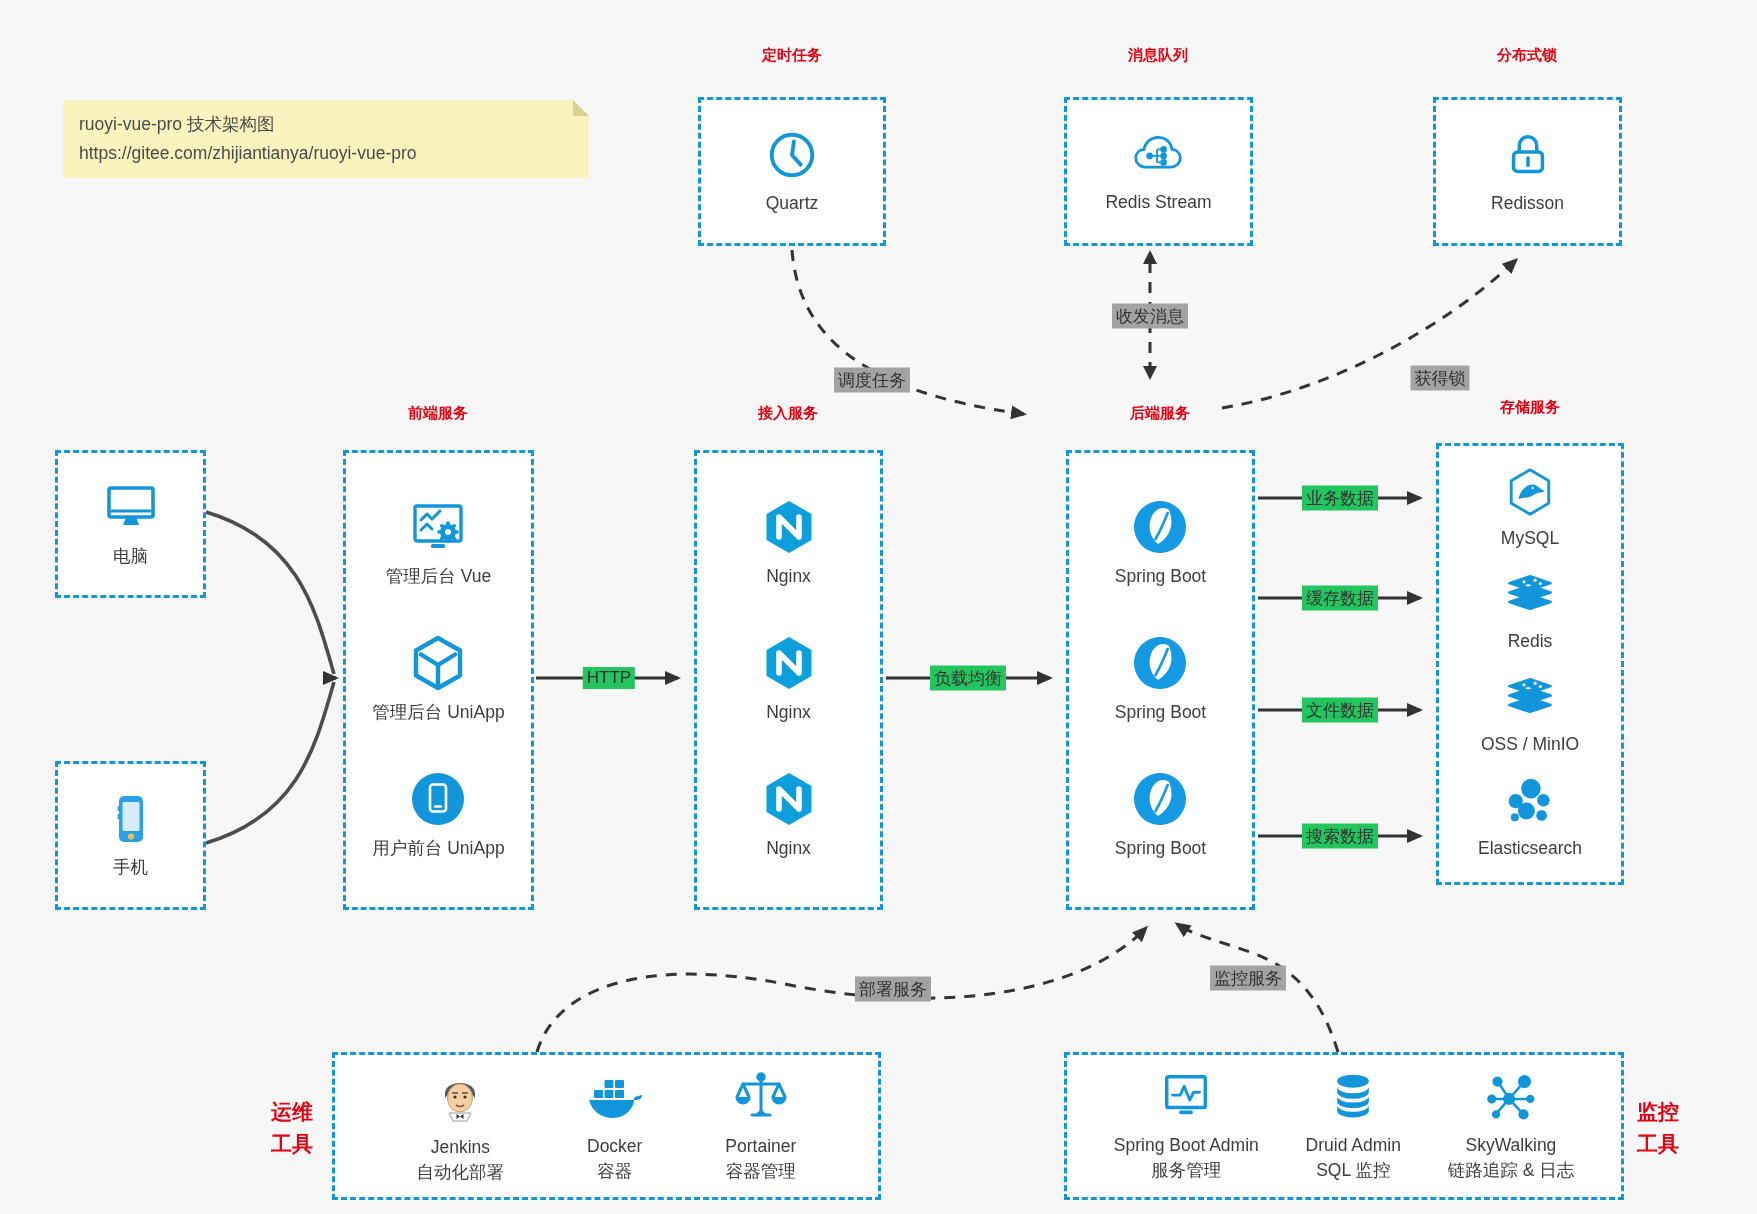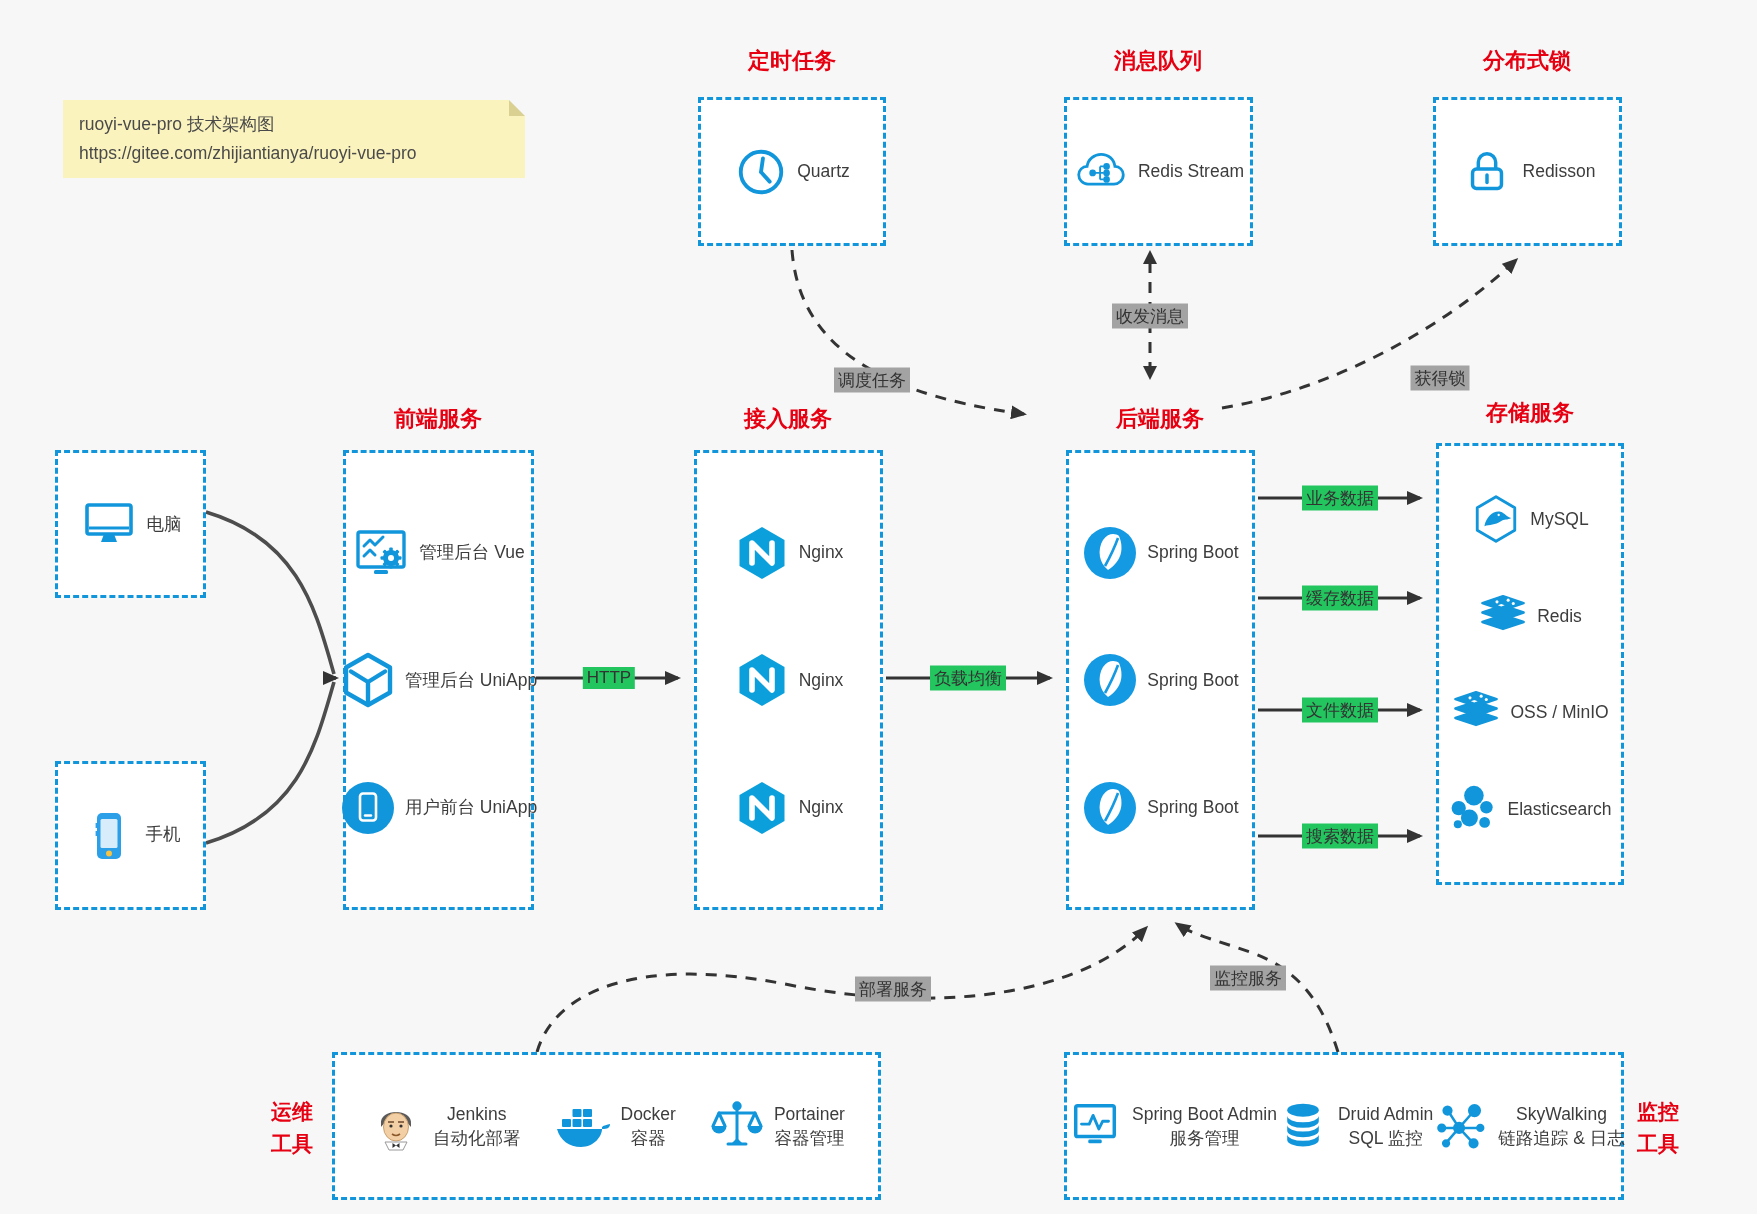--- a/index.html
+++ b/index.html
@@ -1,34 +1,34 @@
 <!DOCTYPE html>
 <html><head>
 <meta charset="utf-8">
 <style>
   html,body{margin:0;padding:0;}
   body{font-family:"Liberation Sans","DejaVu Sans",sans-serif;background:#f7f7f7;}
   #canvas{position:relative;width:1757px;height:1214px;background:#f7f7f7;overflow:hidden;}
 
   
-  .note{position:absolute;left:63px;top:100px;width:462px;padding:10px 16px;background:#fbf3bd;
+  .note{position:absolute;left:63px;top:100px;width:526px;padding:10px 16px;background:#fbf3bd;
         color:#4a4a4a;font-size:17.5px;line-height:1.65;box-sizing:border-box;}
   .note::after{content:"";position:absolute;top:0;right:0;width:0;height:0;
         border-top:16px solid #f7f7f7;border-left:16px solid #d9d092;}
 
   
   .box{position:absolute;border:3px dashed #1296db;background:#ffffff;box-sizing:border-box;
        display:flex;flex-direction:column;align-items:center;justify-content:space-evenly;z-index:2;}
   .row-box{flex-direction:row;}
-  .node{display:flex;align-items:center;gap:9px;}
+  .node{display:flex;flex-direction:column;align-items:center;gap:9px;}
   .node-label{font-size:17.5px;color:#3d3d3d;white-space:nowrap;text-align:center;line-height:1.4;}
 
   
   .sec-title{position:absolute;transform:translateX(-50%);color:#e60012;font-weight:bold;
-             font-size:22px;white-space:nowrap;z-index:3;}
+             font-size:15px;white-space:nowrap;z-index:3;}
   .side-title{position:absolute;transform:translate(-50%,-50%);color:#e60012;font-weight:bold;
               font-size:21px;line-height:1.5;text-align:center;z-index:3;}
 
   
   .edge-label{position:absolute;transform:translate(-50%,-50%);font-size:17px;color:#333;
               background:#a3a3a3;padding:1px 4px;white-space:nowrap;z-index:3;}
   .edge-label.wbg{background:#22c55e;}
 
   svg.wires{position:absolute;left:0;top:0;z-index:1;}
   svg.icon{display:block;}

